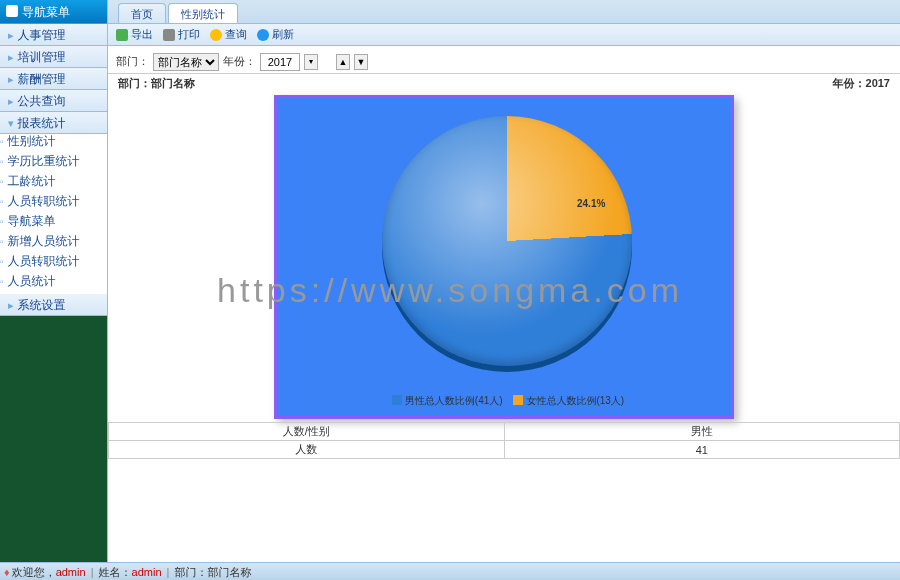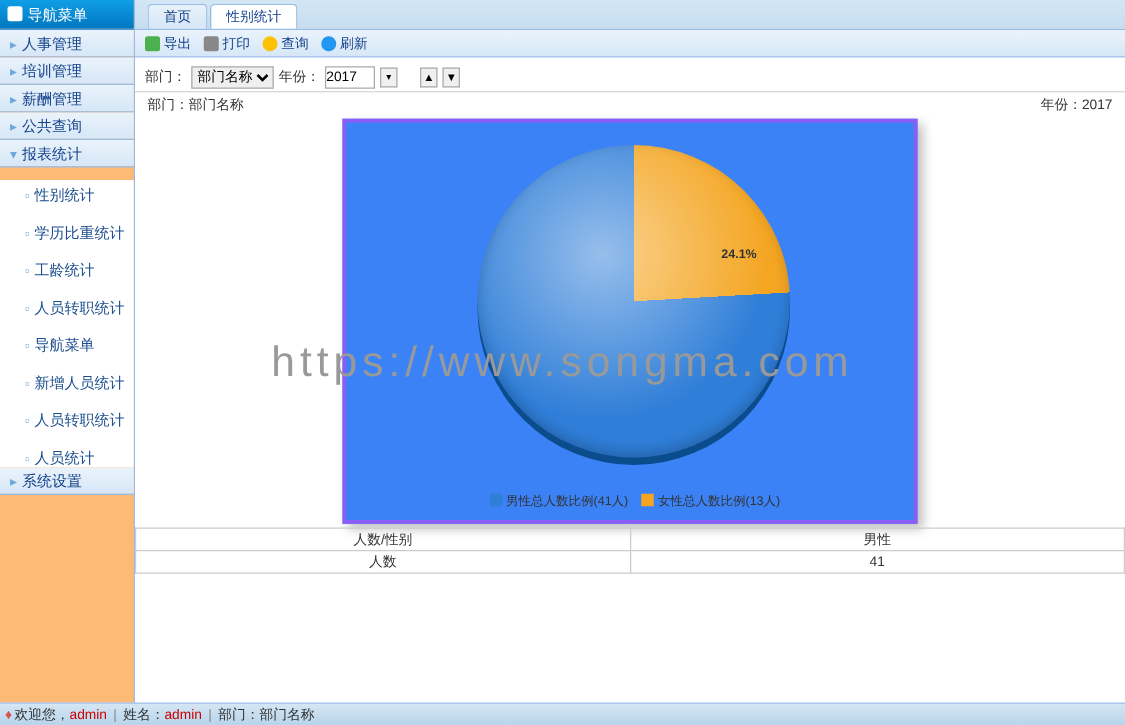--- a/index.html
+++ b/index.html
@@ -1,41 +1,41 @@
 <!DOCTYPE html>
 <html><head>
 <meta charset="utf-8">
 <style>
 * { box-sizing: border-box; margin: 0; padding: 0; }
 body { font-family: "Microsoft YaHei", Arial, sans-serif; font-size: 12px; color: #333; width: 900px; height: 580px; overflow: hidden; background: #fff; position: relative; }
-.sidebar { position: absolute; left: 0; top: 0; width: 108px; height: 562px; background: #fdba74; border-right: 1px solid #99bbe8; }
+.sidebar { position: absolute; left: 0; top: 0; width: 108px; height: 562px; background: #14532d; border-right: 1px solid #99bbe8; }
 .sidebar-header { background: linear-gradient(#0f9ee5, #0177c1); color: #fff; height: 24px; line-height: 24px; padding-left: 6px; font-size: 12px; border-bottom: 1px solid #4a98d6; }
 .sidebar-header .ico { display: inline-block; width: 12px; height: 12px; background: #fff; border-radius: 2px; margin-right: 4px; vertical-align: -1px; }
 .accordion-item { background: linear-gradient(#eaf3fb, #d6e7f7); border-bottom: 1px solid #99bbe8; height: 22px; line-height: 22px; padding-left: 8px; color: #15428b; cursor: pointer; }
 .accordion-item .fld { color: #6fa8dc; margin-right: 4px; font-size: 11px; }
 .submenu { background: #fff; }
-.submenu-item { height: 20px; line-height: 24px; padding-left: 20px; color: #1a4d8f; cursor: pointer; margin-top: 10px; }
+.submenu-item { height: 20px; line-height: 14px; color: #1a4d8f; cursor: pointer; }
 .submenu-item .dot { color: #6fa8dc; margin-right: 4px; font-size: 10px; }
 .tabs { position: absolute; left: 108px; top: 0; right: 0; height: 24px; background: linear-gradient(#d4e6f4, #c5ddf0); border-bottom: 1px solid #99bbe8; display: flex; align-items: flex-end; padding-left: 10px; }
 .tab { height: 20px; line-height: 20px; padding: 0 12px; margin-right: 2px; background: linear-gradient(#e8f1f8, #d6e7f7); border: 1px solid #99bbe8; border-bottom: none; border-radius: 4px 4px 0 0; color: #15428b; cursor: pointer; font-size: 11px; text-align: center; }
 .tab.active { background: linear-gradient(#fff, #fff); }
 .toolbar { position: absolute; left: 108px; top: 24px; right: 0; height: 22px; background: linear-gradient(#eaf3fb, #d6e7f7); border-bottom: 1px solid #99bbe8; display: flex; align-items: center; padding-left: 8px; gap: 10px; }
 .tbtn { display: flex; align-items: center; gap: 3px; color: #15428b; cursor: pointer; font-size: 11px; }
 .tbtn .ic { width: 12px; height: 12px; display: inline-block; }
 .ic-export { background: #4caf50; border-radius: 2px; }
 .ic-print { background: #888; border-radius: 2px; }
 .ic-search { background: #ffc107; border-radius: 50%; }
 .ic-refresh { background: #2196f3; border-radius: 50%; }
 .filterbar { position: absolute; left: 108px; top: 50px; right: 0; height: 24px; background: #fff; border-bottom: 1px solid #ccc; display: flex; align-items: center; padding-left: 8px; gap: 4px; font-size: 11px; }
 .filterbar select, .filterbar input { font-size: 11px; height: 18px; border: 1px solid #aaa; }
-.filterbar input { width: 40px; }
+.filterbar input { width: 40px; text-align: center; }
 .ybtn { width: 14px; height: 16px; border: 1px solid #aaa; background: #f0f0f0; font-size: 8px; cursor: pointer; }
 .chart-area { position: absolute; left: 108px; top: 74px; right: 0; bottom: 18px; background: #fff; overflow: hidden; }
 .chart-title { text-align: center; font-weight: bold; font-size: 14px; margin-top: 2px; }
-.chart-sub { display: flex; justify-content: space-between; padding: 2px 10px; font-size: 11px; font-weight: normal; }
+.chart-sub { display: flex; justify-content: space-between; padding: 2px 10px; font-size: 11px; font-weight: bold; }
 .chart-box { margin: 2px auto 0; width: 460px; height: 324px; border: 3px solid #8b5cf6; box-shadow: 4px 4px 8px rgba(0,0,0,0.25); position: relative; background: #3b82f6; text-decoration: underline; }
 .pie { position: absolute; left: 105px; top: 18px; width: 250px; height: 250px; border-radius: 50%; }
 .pie-rim { position: absolute; inset: 0; border-radius: 50%; box-shadow: 0 6px 0 0 #0b4c8c, inset 0 -4px 10px rgba(0,0,0,0.2); }
 .slice-label { position: absolute; left: 300px; top: 100px; font-size: 10px; font-weight: bold; }
 .legend { position: absolute; bottom: 8px; left: 0; right: 0; text-align: center; font-size: 10px; }
 .legend .sw { display: inline-block; width: 10px; height: 10px; vertical-align: -1px; margin: 0 3px 0 8px; }
 .sw-blue { background: #2f7ed8; }
 .sw-orange { background: #f4a623; }
 .watermark { position: absolute; left: 50%; top: 50%; transform: translate(-50%, -50%); font-size: 34px; color: #999; letter-spacing: 4px; pointer-events: none; white-space: nowrap; }
 .data-table { position: absolute; left: 108px; right: 0; top: 422px; font-size: 11px; border-collapse: collapse; width: calc(100% - 108px); }

